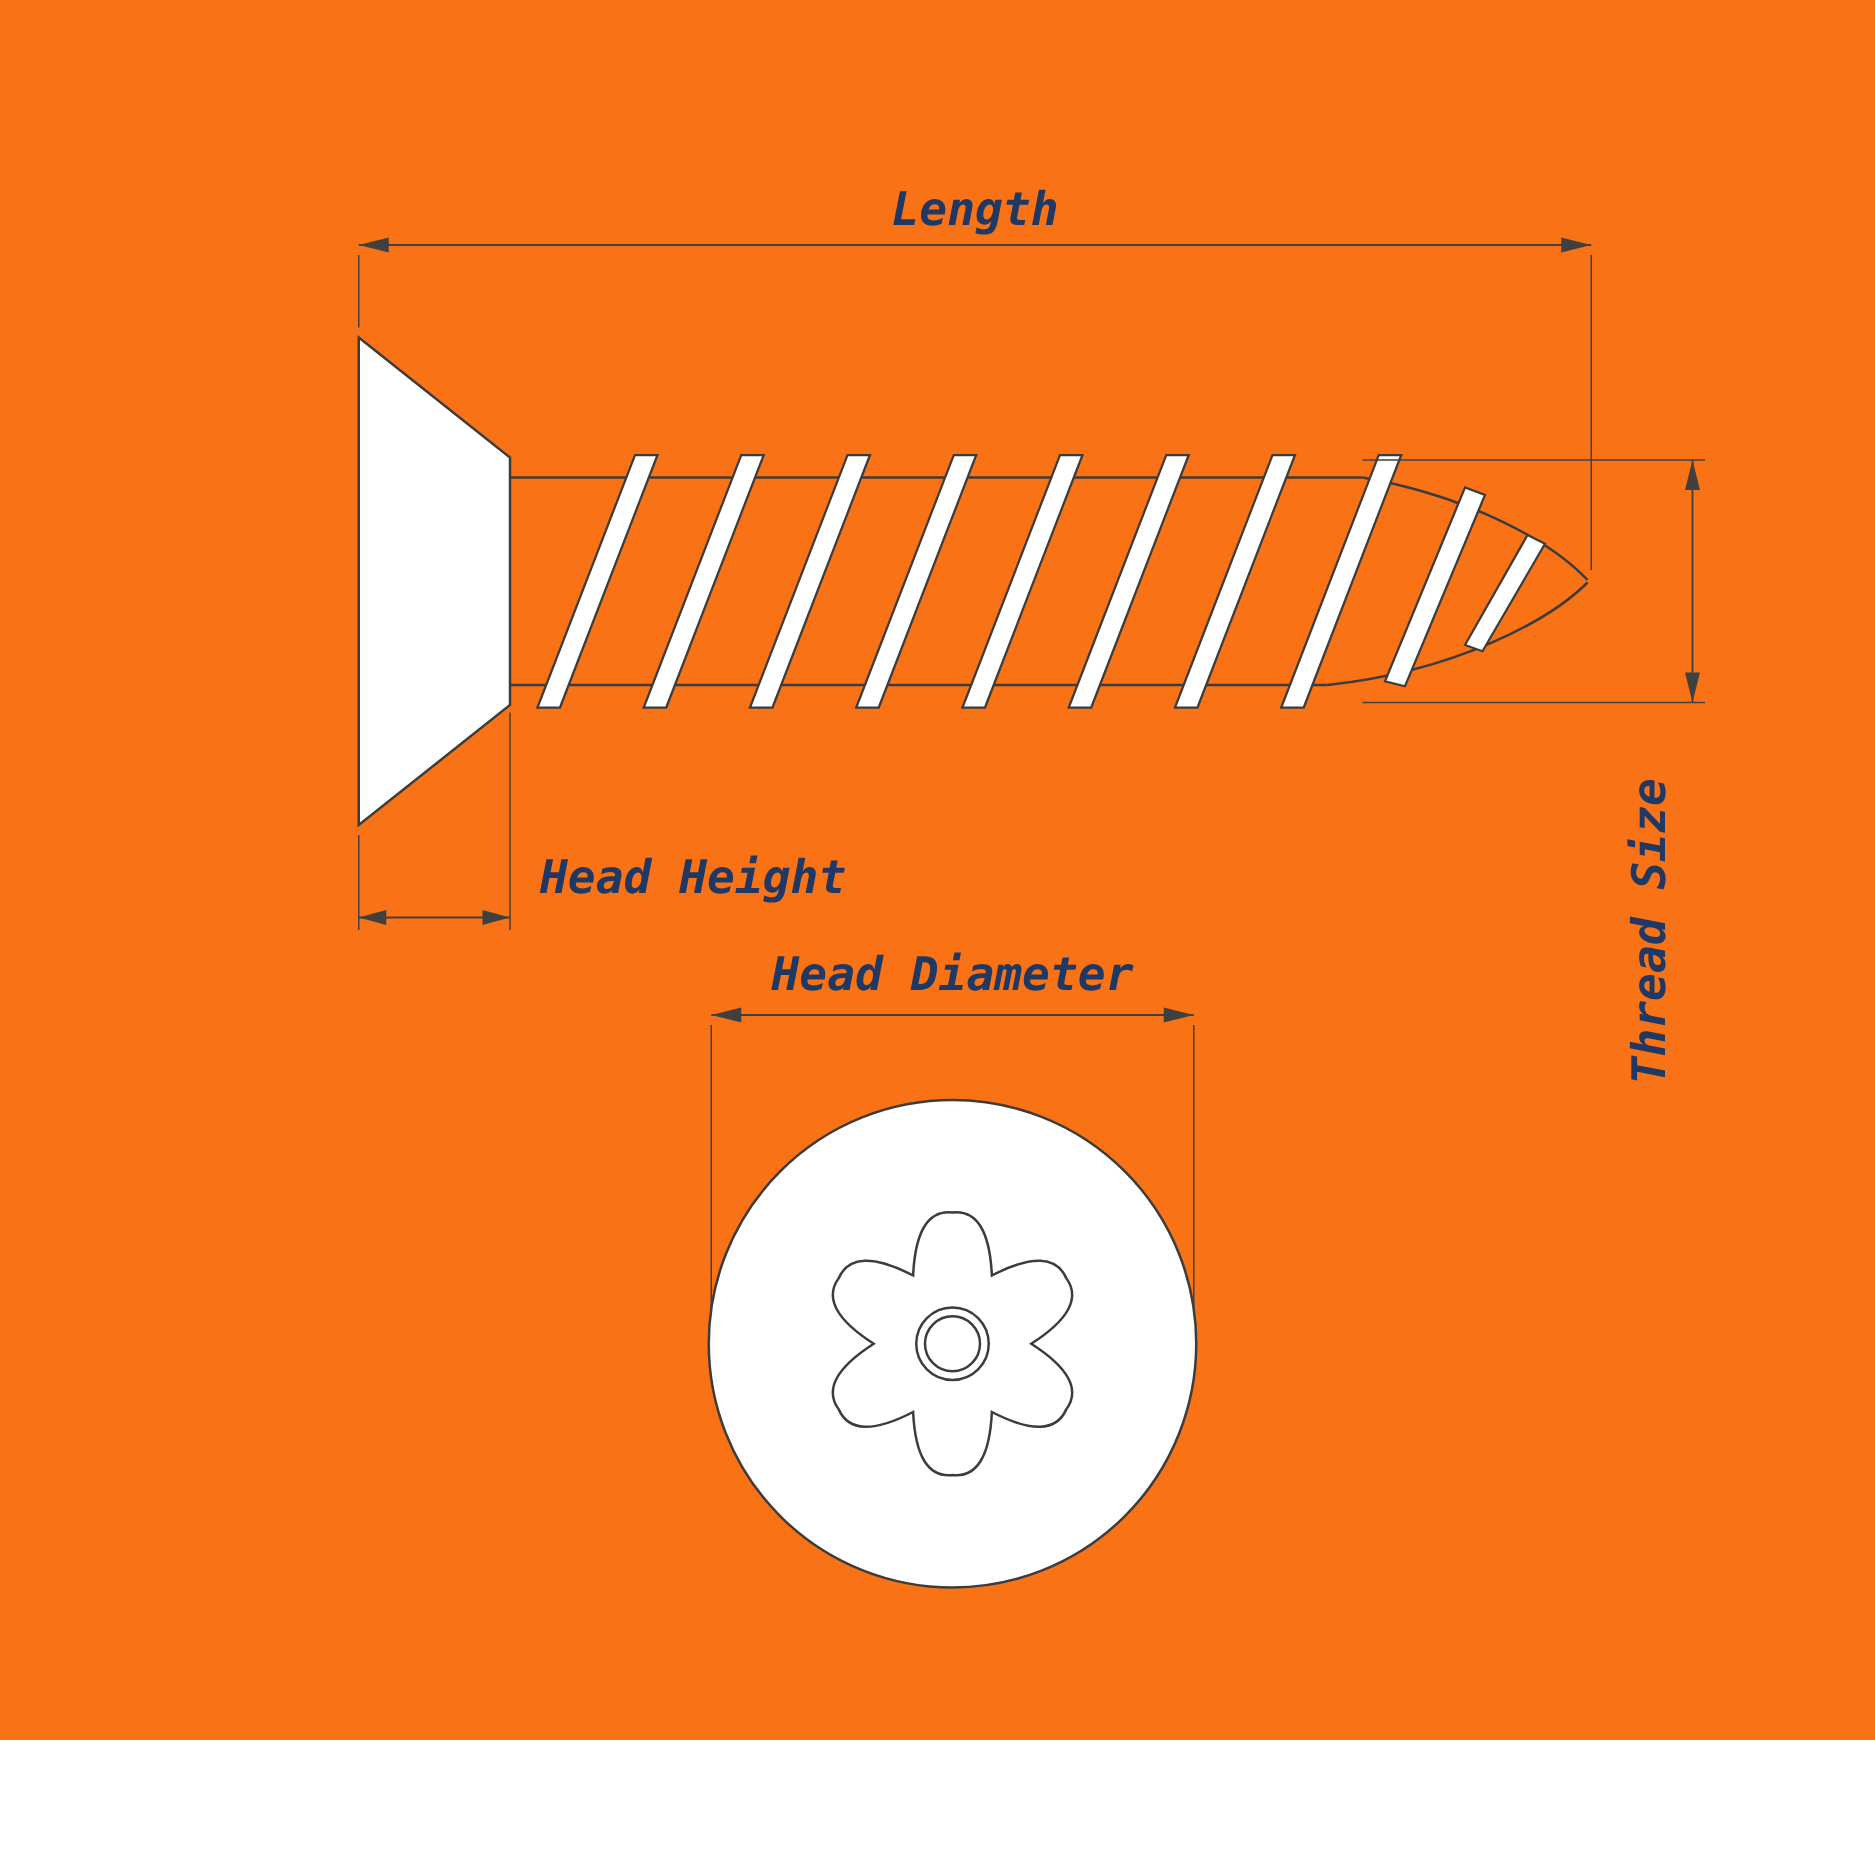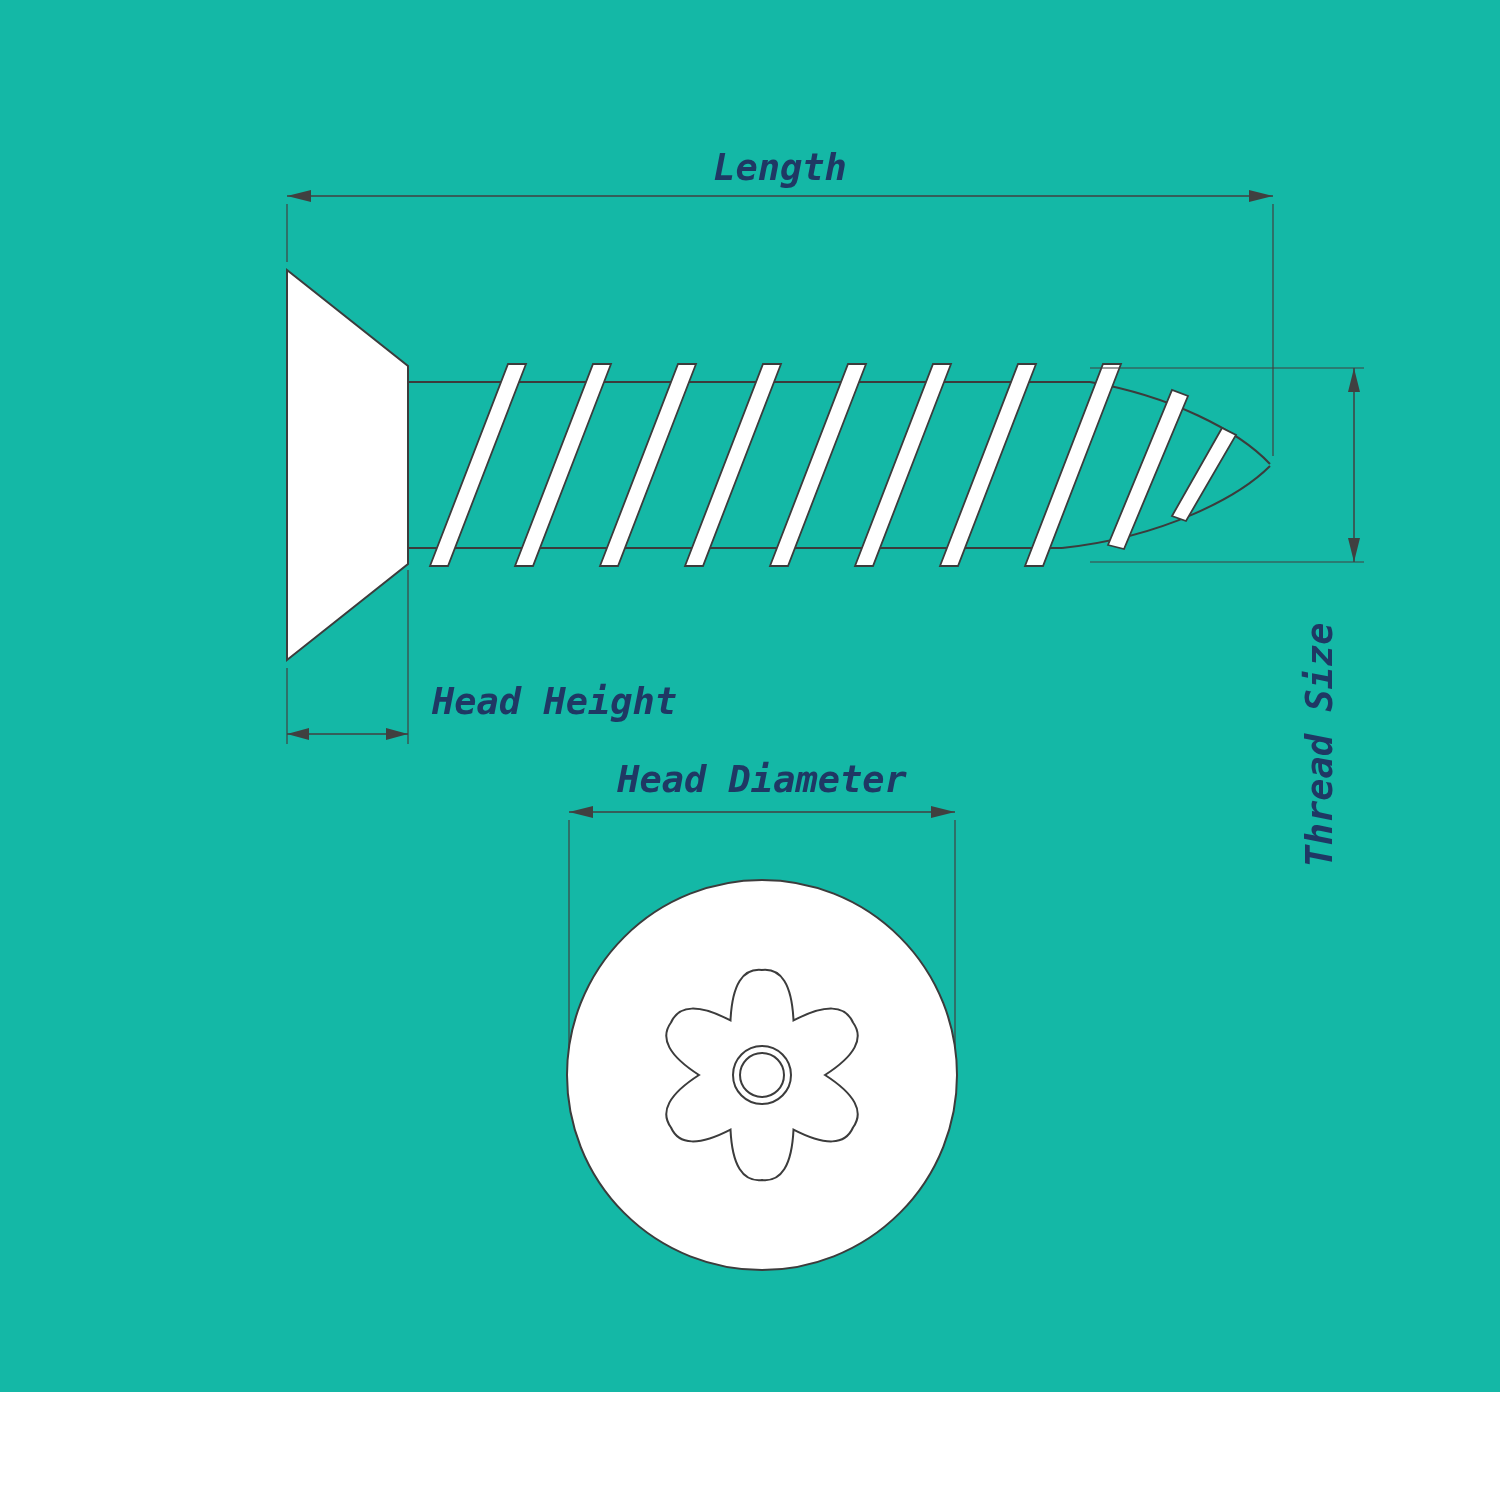--- a/index.html
+++ b/index.html
@@ -1,19 +1,19 @@
 <!DOCTYPE html>
 <html><head>
 <meta charset="utf-8">
 <style>
   html,body{margin:0;padding:0;background:#ffffff;}
   .page{
     position:relative;
     width:1500px;height:1392px;
-    background:#14b8a6;
+    background:#f97316;
     overflow:hidden;
     font-family:"DejaVu Sans Mono",monospace;
   }
   .drawing{position:absolute;left:0;top:0;}
   .outline{fill:#ffffff;stroke:#3c3c3c;stroke-width:2;}
   .thin{fill:none;stroke:#3c3c3c;stroke-width:2;}
   .blade{fill:#ffffff;stroke:#3c3c3c;stroke-width:1.8;}
   .dim-line{stroke:#404040;stroke-width:1.5;fill:none;}
   .ext-line{stroke:#404040;stroke-width:1.2;fill:none;}
   .arrow{fill:#404040;stroke:none;}

